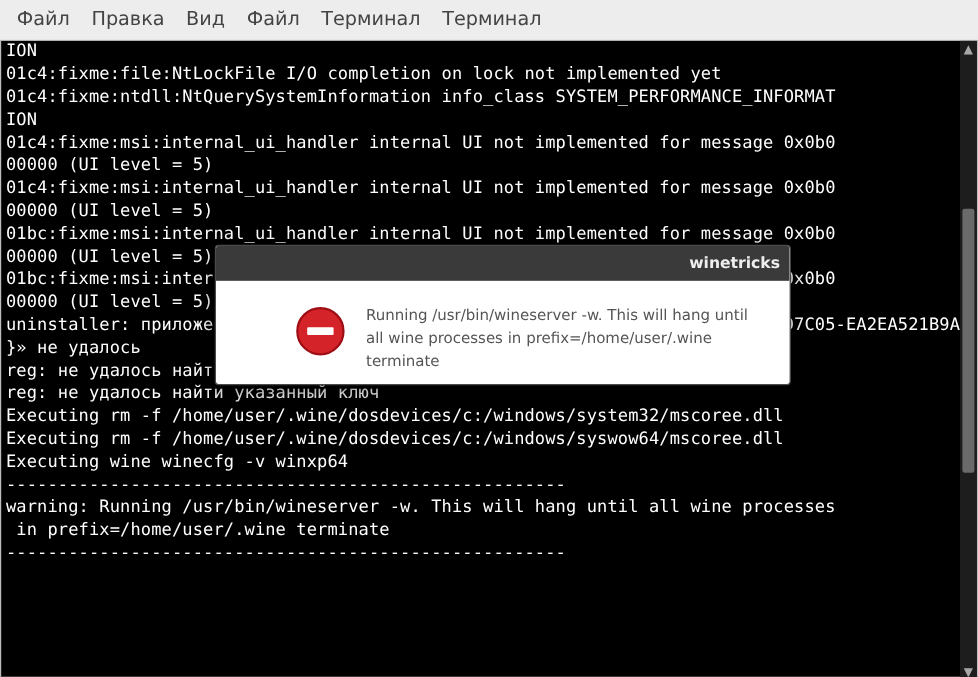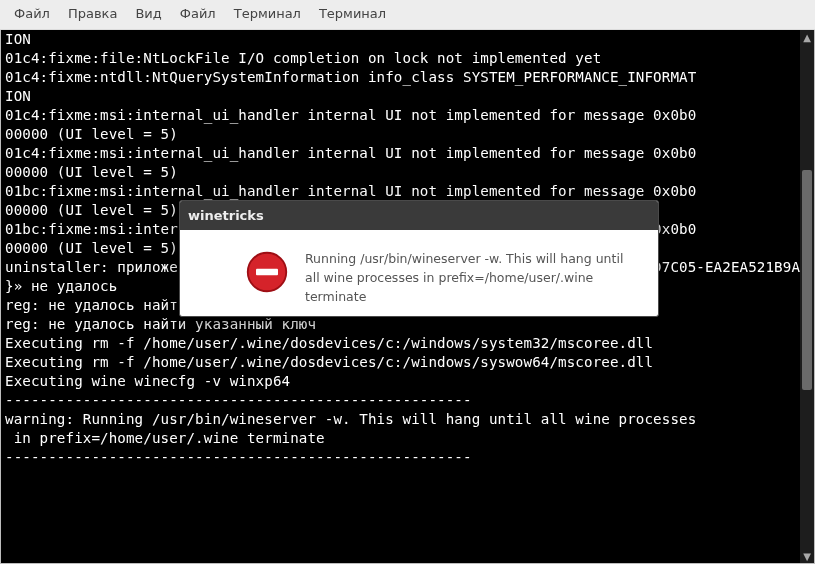--- a/index.html
+++ b/index.html
@@ -1,21 +1,21 @@
 <!DOCTYPE html>
 <html><head>
 <meta charset="utf-8">
 <style>
   * { box-sizing: border-box; margin: 0; padding: 0; }
   html, body { width: 815px; height: 564px; overflow: hidden; font-family: "DejaVu Sans", Arial, sans-serif; background: #f0f0f0; }
   .menubar {
     display: flex;
     gap: 18px;
     padding: 6px 14px 8px 14px;
-    font-size: 13px;
+    font-size: 16px;
     color: #444;
     background: #ededed;
     border-bottom: 1px solid #dcdcdc;
   }
   .menubar span { cursor: default; }
   .terminal-wrap {
     position: relative;
     background: #000;
     width: 100%;
     height: calc(564px - 30px);
@@ -67,21 +67,21 @@
     border: 1px solid #4a4a4a;
     box-shadow: 0 6px 18px rgba(0,0,0,.45);
     border-radius: 3px;
     overflow: hidden;
   }
   .dialog .titlebar {
     background: #3a3a3a;
     color: #eeeeee;
     font-size: 13px;
     font-weight: 600;
-    text-align: left;
+    text-align: right;
     padding: 7px 8px;
   }
   .dialog .body {
     display: flex;
     padding: 20px 22px 10px 20px;
     gap: 16px;
     margin-left: 45px;
   }
   .dialog .icon {
     flex: 0 0 auto;

